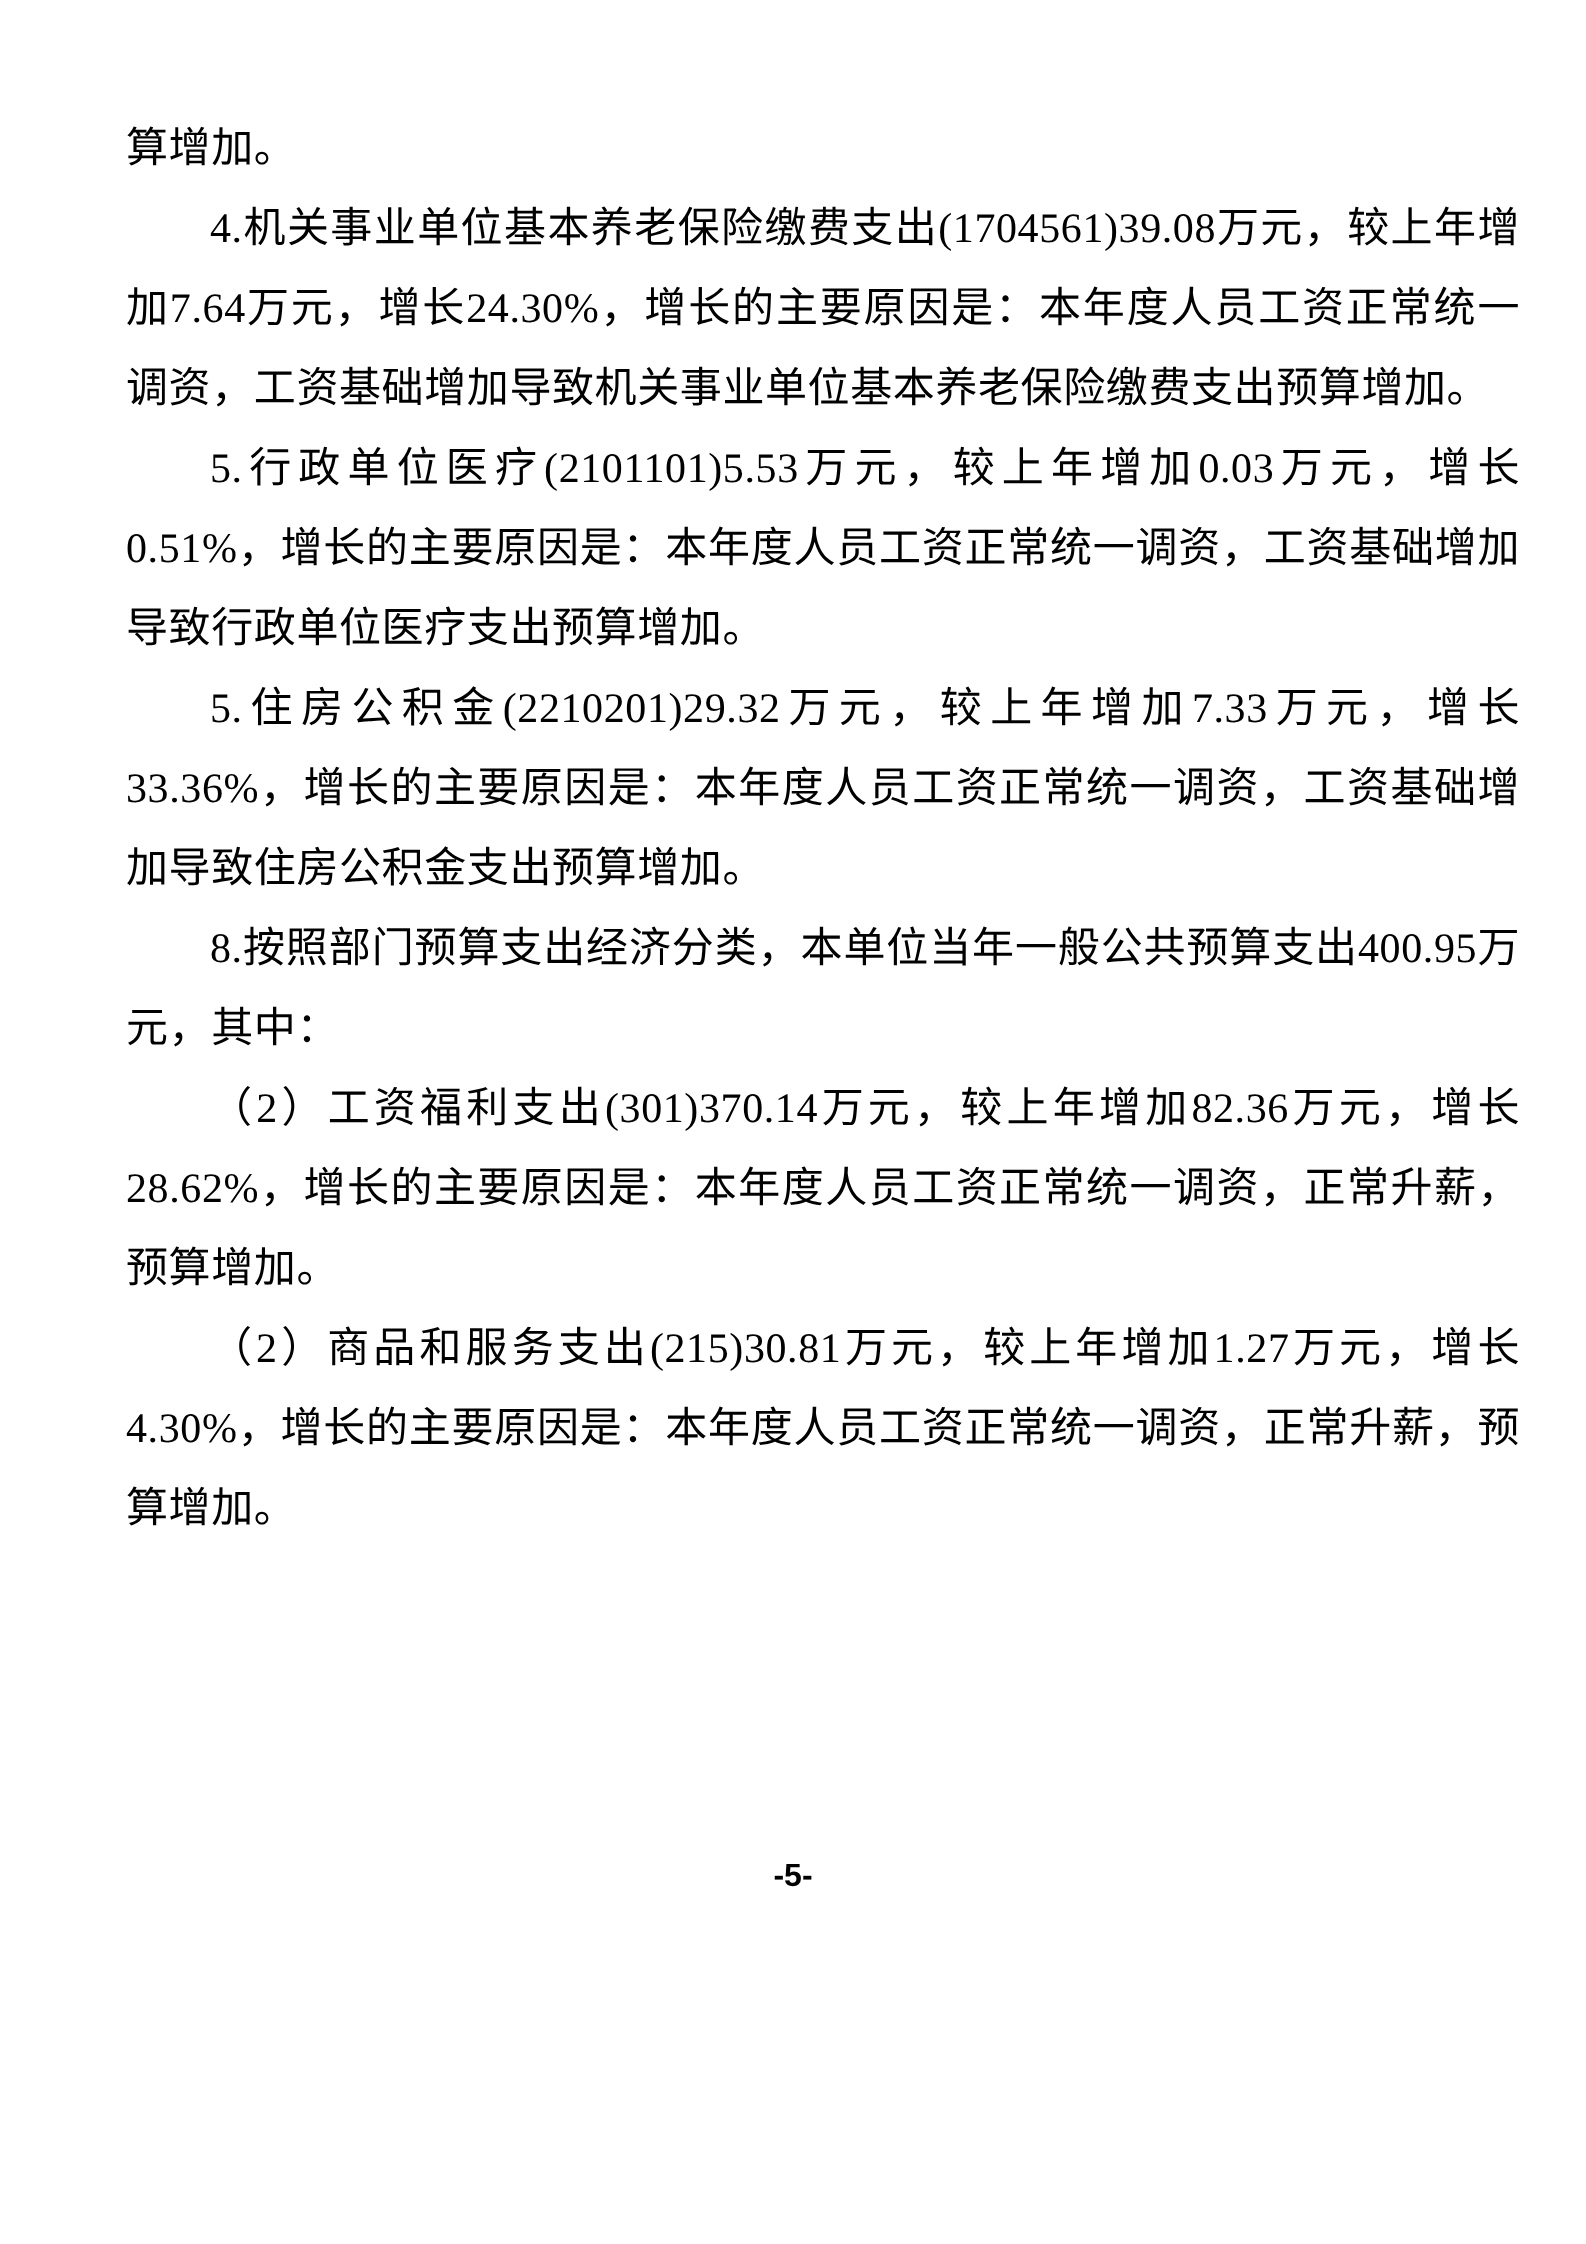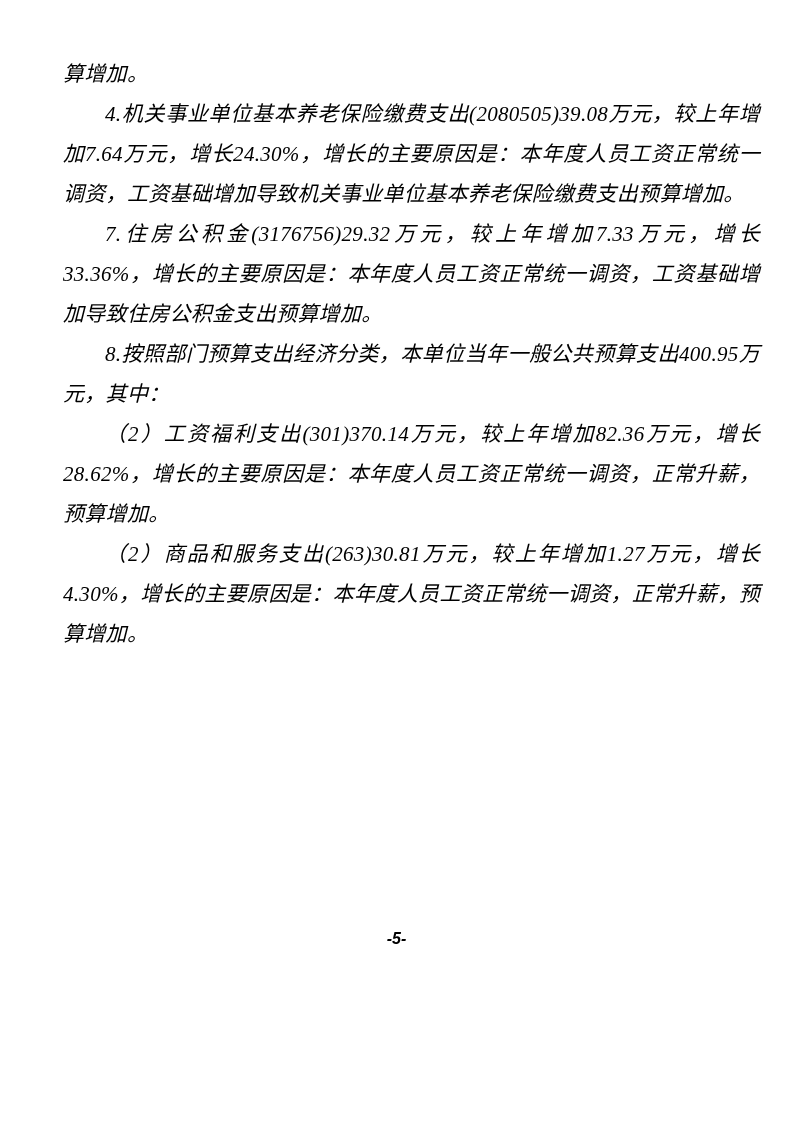--- a/index.html
+++ b/index.html
@@ -8,21 +8,20 @@
     background: #ffffff;
   }
   .page {
     position: relative;
     width: 793px;
     height: 950px;
     background: #ffffff;
     font-family: "Liberation Serif", "DejaVu Serif", serif;
     color: #000000;
     overflow: hidden;
-    font-style: italic;
   }
   .doc-body {
     position: absolute;
     left: 63px;
     top: 54px;
     width: 697px;
     font-size: 21px;
     line-height: 40px;
     text-align: justify;
     letter-spacing: 0.3px;
@@ -50,20 +49,21 @@
     line-height: 1;
     color: #000000;
   }
 </style>
 </head>
 <body>
 
 <div class="page">
   <div class="doc-body">
       <p class="para">算增加。</p>
-      <p class="para indent">4.机关事业单位基本养老保险缴费支出(2080505)39.08万元，较上年增加7.64万元，增长24.30%，增长的主要原因是：本年度人员工资正常统一调资，工资基础增加导致机关事业单位基本养老保险缴费支出预算增加。</p>
-      <p class="para indent">7.住房公积金(3176756)29.32万元，较上年增加7.33万元，增长33.36%，增长的主要原因是：本年度人员工资正常统一调资，工资基础增加导致住房公积金支出预算增加。</p>
+      <p class="para indent">4.机关事业单位基本养老保险缴费支出(1704561)39.08万元，较上年增加7.64万元，增长24.30%，增长的主要原因是：本年度人员工资正常统一调资，工资基础增加导致机关事业单位基本养老保险缴费支出预算增加。</p>
+      <p class="para indent">5.行政单位医疗(2101101)5.53万元，较上年增加0.03万元，增长0.51%，增长的主要原因是：本年度人员工资正常统一调资，工资基础增加导致行政单位医疗支出预算增加。</p>
+      <p class="para indent">5.住房公积金(2210201)29.32万元，较上年增加7.33万元，增长33.36%，增长的主要原因是：本年度人员工资正常统一调资，工资基础增加导致住房公积金支出预算增加。</p>
       <p class="para indent">8.按照部门预算支出经济分类，本单位当年一般公共预算支出400.95万元，其中：</p>
       <p class="para indent">（2）工资福利支出(301)370.14万元，较上年增加82.36万元，增长28.62%，增长的主要原因是：本年度人员工资正常统一调资，正常升薪，预算增加。</p>
-      <p class="para indent">（2）商品和服务支出(263)30.81万元，较上年增加1.27万元，增长4.30%，增长的主要原因是：本年度人员工资正常统一调资，正常升薪，预算增加。</p>
+      <p class="para indent">（2）商品和服务支出(215)30.81万元，较上年增加1.27万元，增长4.30%，增长的主要原因是：本年度人员工资正常统一调资，正常升薪，预算增加。</p>
     </div>
   <div class="footer">-5-</div>
 </div>
 
 </body></html>

